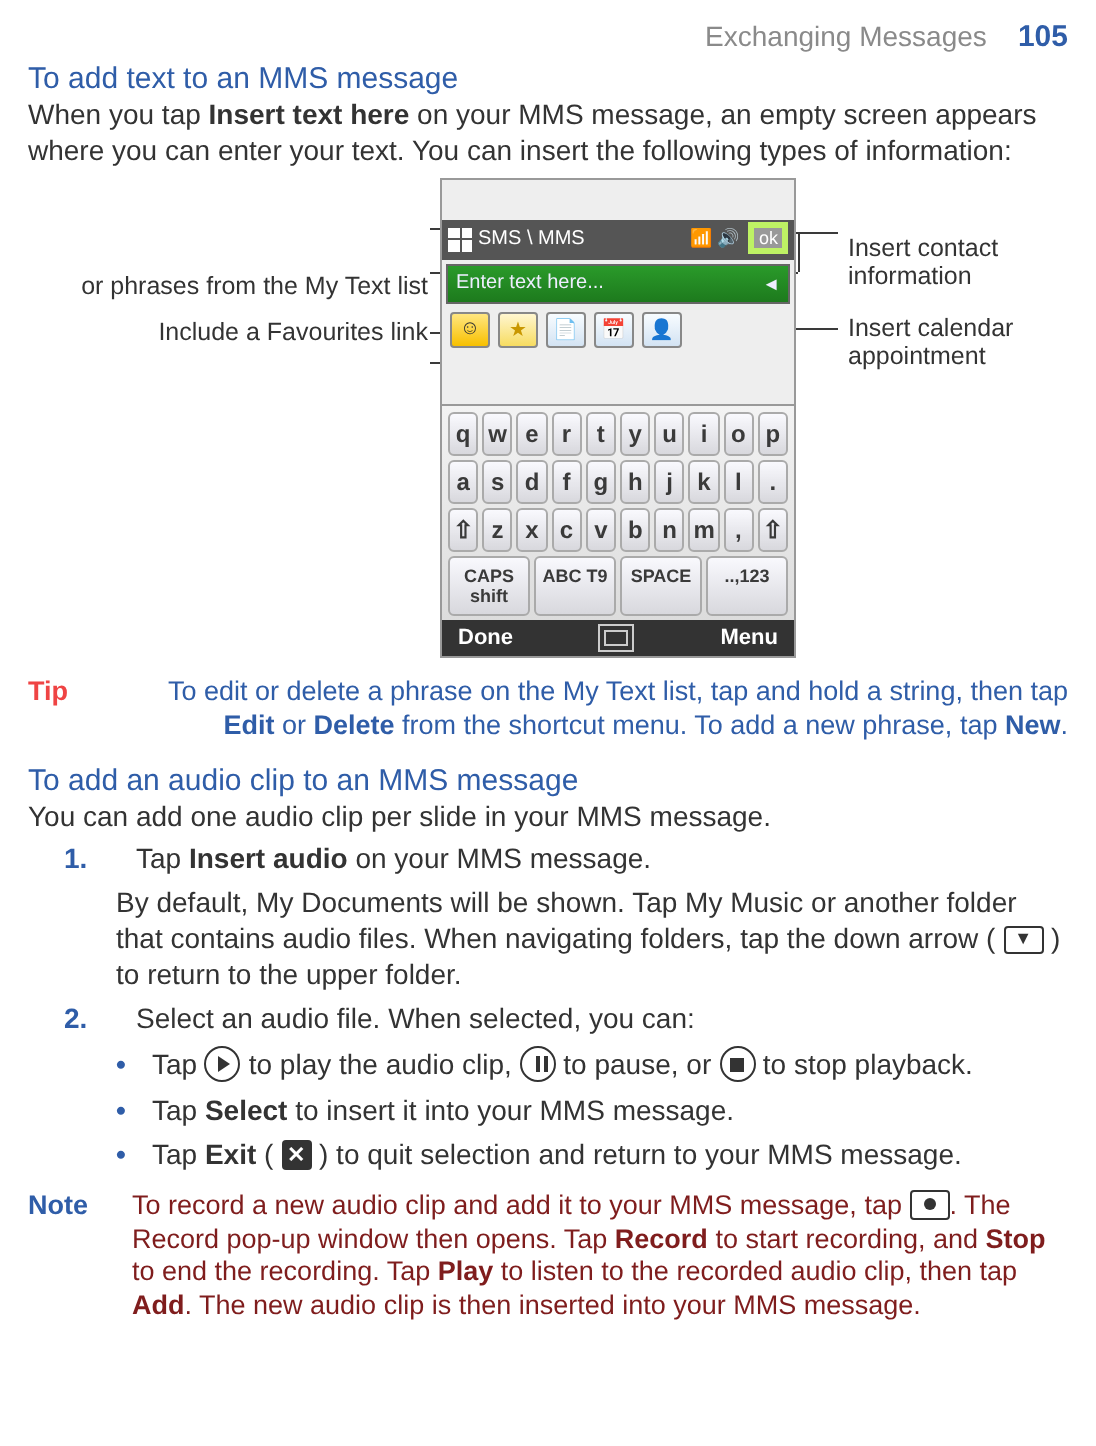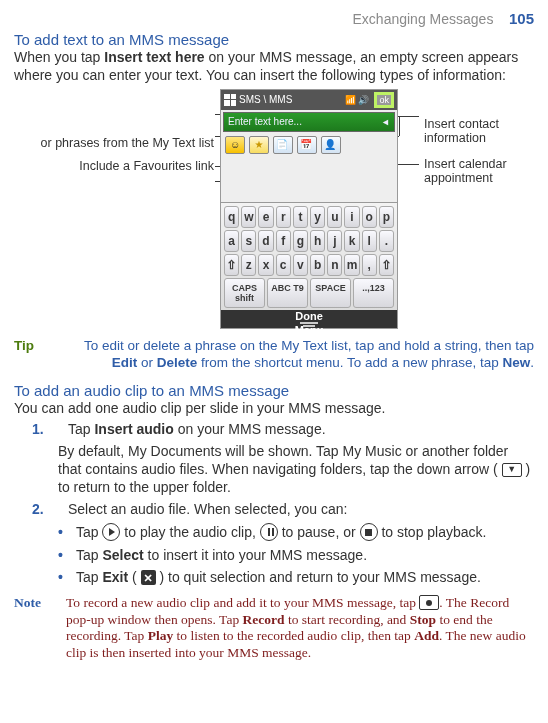--- a/index.html
+++ b/index.html
@@ -55,20 +55,21 @@
     border: 1px solid #999;
     background: #eee;
     display:flex;
     flex-direction:column;
   }
   .titlebar {
     background:#555; color:#fff; font-size:10px;
     display:flex; align-items:center; justify-content:space-between;
     padding:2px 3px;
     height:16px;
+    margin-top:20px;
   }
   .titlebar .win { display:flex; align-items:center; gap:3px;}
   .win-logo {
     width:12px;height:12px;
     display:inline-grid;grid-template-columns:1fr 1fr;grid-template-rows:1fr 1fr;gap:1px;
   }
   .win-logo span{background:#fff;}
   .tb-icons span{margin-left:2px;font-size:9px;}
   .okbtn{background:#999;border:3px solid #bef264;font-size:9px;padding:0 2px;margin-left:3px;color:#fff;}
   .textbox {
@@ -100,36 +101,36 @@
   .key{
     flex:1; background:linear-gradient(#fafafff0,#d8d8dd);
     border:1px solid #aaa;border-radius:3px;
     padding:3px 0;text-align:center;
     min-width:0;
     font-size:12px; font-weight:600;color:#3a3a3a;
   }
   .key-thin{font-size:9px;padding:4px 0;}
   .softbar{
     background:#333;color:#fff;display:flex;justify-content:space-between;align-items:center;
-    font-size:11px;font-weight:700;height:18px;padding:0 8px;flex-direction:column;
+    font-size:11px;font-weight:700;height:18px;padding:0 8px;
   }
   .softbar .kbd{width:16px;height:12px;border:1px solid #ccc;position:relative;}
   .softbar .kbd:before{content:"";position:absolute;inset:2px;border:1px solid #ccc;}
   .callout{
     position:absolute; font-size:12.5px; color:#333; line-height:1.15;
     white-space:nowrap;
   }
   .line{
     position:absolute;background:#3a3a3a;
   }
   .tip-row, .note-row {
     display:flex; gap:10px; margin-top:4px;
     padding-left: 0px;
   }
-  .tip-label{color:#4d7c0f;font-weight:700;flex:0 0 42px; font-size:13.5px;}
+  .tip-label{color:#ef4444;font-weight:700;flex:0 0 42px; font-size:13.5px;}
   .note-label{color:#2f5da8;font-weight:700;flex:0 0 42px;font-size:13.5px;}
   .tip-text{color:#2f5da8; font-size:13.5px; line-height:1.25;text-align:right;}
   .note-text{color:#7f1d1d;font-size:13.5px;line-height:1.25;}
   .steps { margin-left: 18px; }
   .step {display:flex; gap:8px; margin-top:4px;}
   .step-num{color:#2f5da8;font-weight:700;flex:0 0 18px;}
   .step-body{flex:1;line-height:1.28;margin-left:10px;}
   .sub-block{margin:4px 0 0 26px;line-height:1.28;}
   .bullets{margin:4px 0 0 26px;}
   .bullet{display:flex;gap:8px;margin-top:4px;line-height:1.3;}
@@ -331,20 +332,20 @@
       </div>
     </div>
     <div class="bullet">
       <div class="dot">•</div>
       <div>
         <span>Tap </span><span class="bold">Exit</span><span> ( </span><span class="sq-icon">✕</span><span> ) to quit selection and return to your MMS message.</span>
       </div>
     </div>
   </div>
 
-  <div class="note-row" style="margin-top:8px;font-family:Liberation Serif, serif;">
+  <div class="note-row" style="margin-top:8px;">
     <div class="note-label">Note</div>
     <div class="note-text">
       <span>To record a new audio clip and add it to your MMS message, tap </span><span class="rec-icon"></span><span>. The Record pop-up window then opens. Tap </span><span class="bold">Record</span><span> to start recording, and </span><span class="bold">Stop</span><span> to end the recording. Tap </span><span class="bold">Play</span><span> to listen to the recorded audio clip, then tap </span><span class="bold">Add</span><span>. The new audio clip is then inserted into your MMS message.</span>
     </div>
   </div>
 
 </div>
 
 </body></html>

